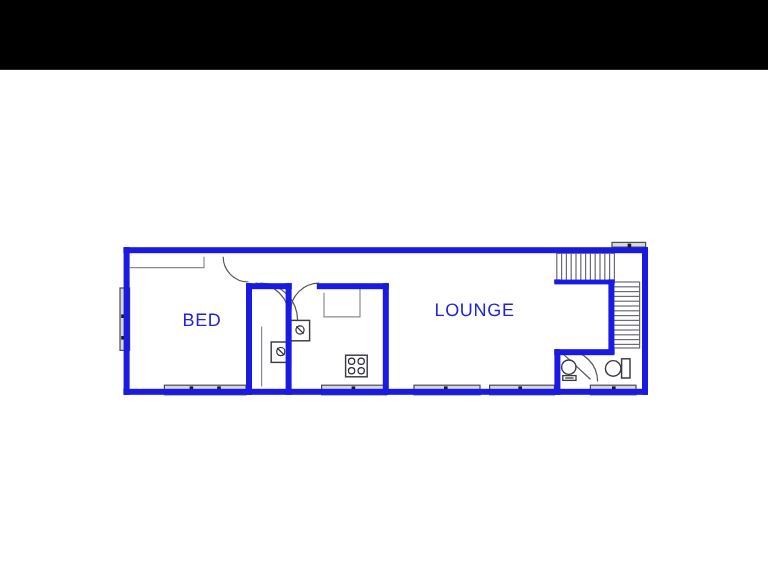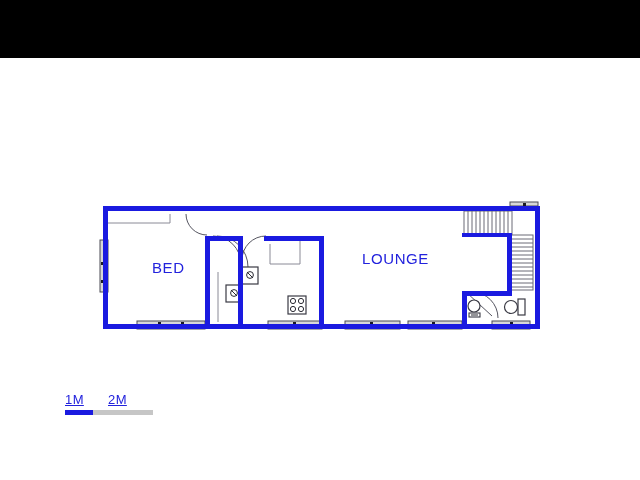--- a/index.html
+++ b/index.html
@@ -267,21 +267,14 @@
       <rect x="462" y="251" width="50" height="5"></rect>
 
       <rect x="462" y="251" width="5" height="38"></rect>
     </g>
 
   </svg>
 
   <div class="room-label" id="label-bed">BED</div>
   <div class="room-label" id="label-lounge">LOUNGE</div>
 
-  <div id="scale">
-    <span class="scale-tick-label" id="scale-label-1m">1M</span>
-    <span class="scale-tick-label" id="scale-label-2m">2M</span>
-    <div id="scale-track">
-      <div id="scale-fill"></div>
-    </div>
-  </div>
 
 </div>
 
 </body></html>

